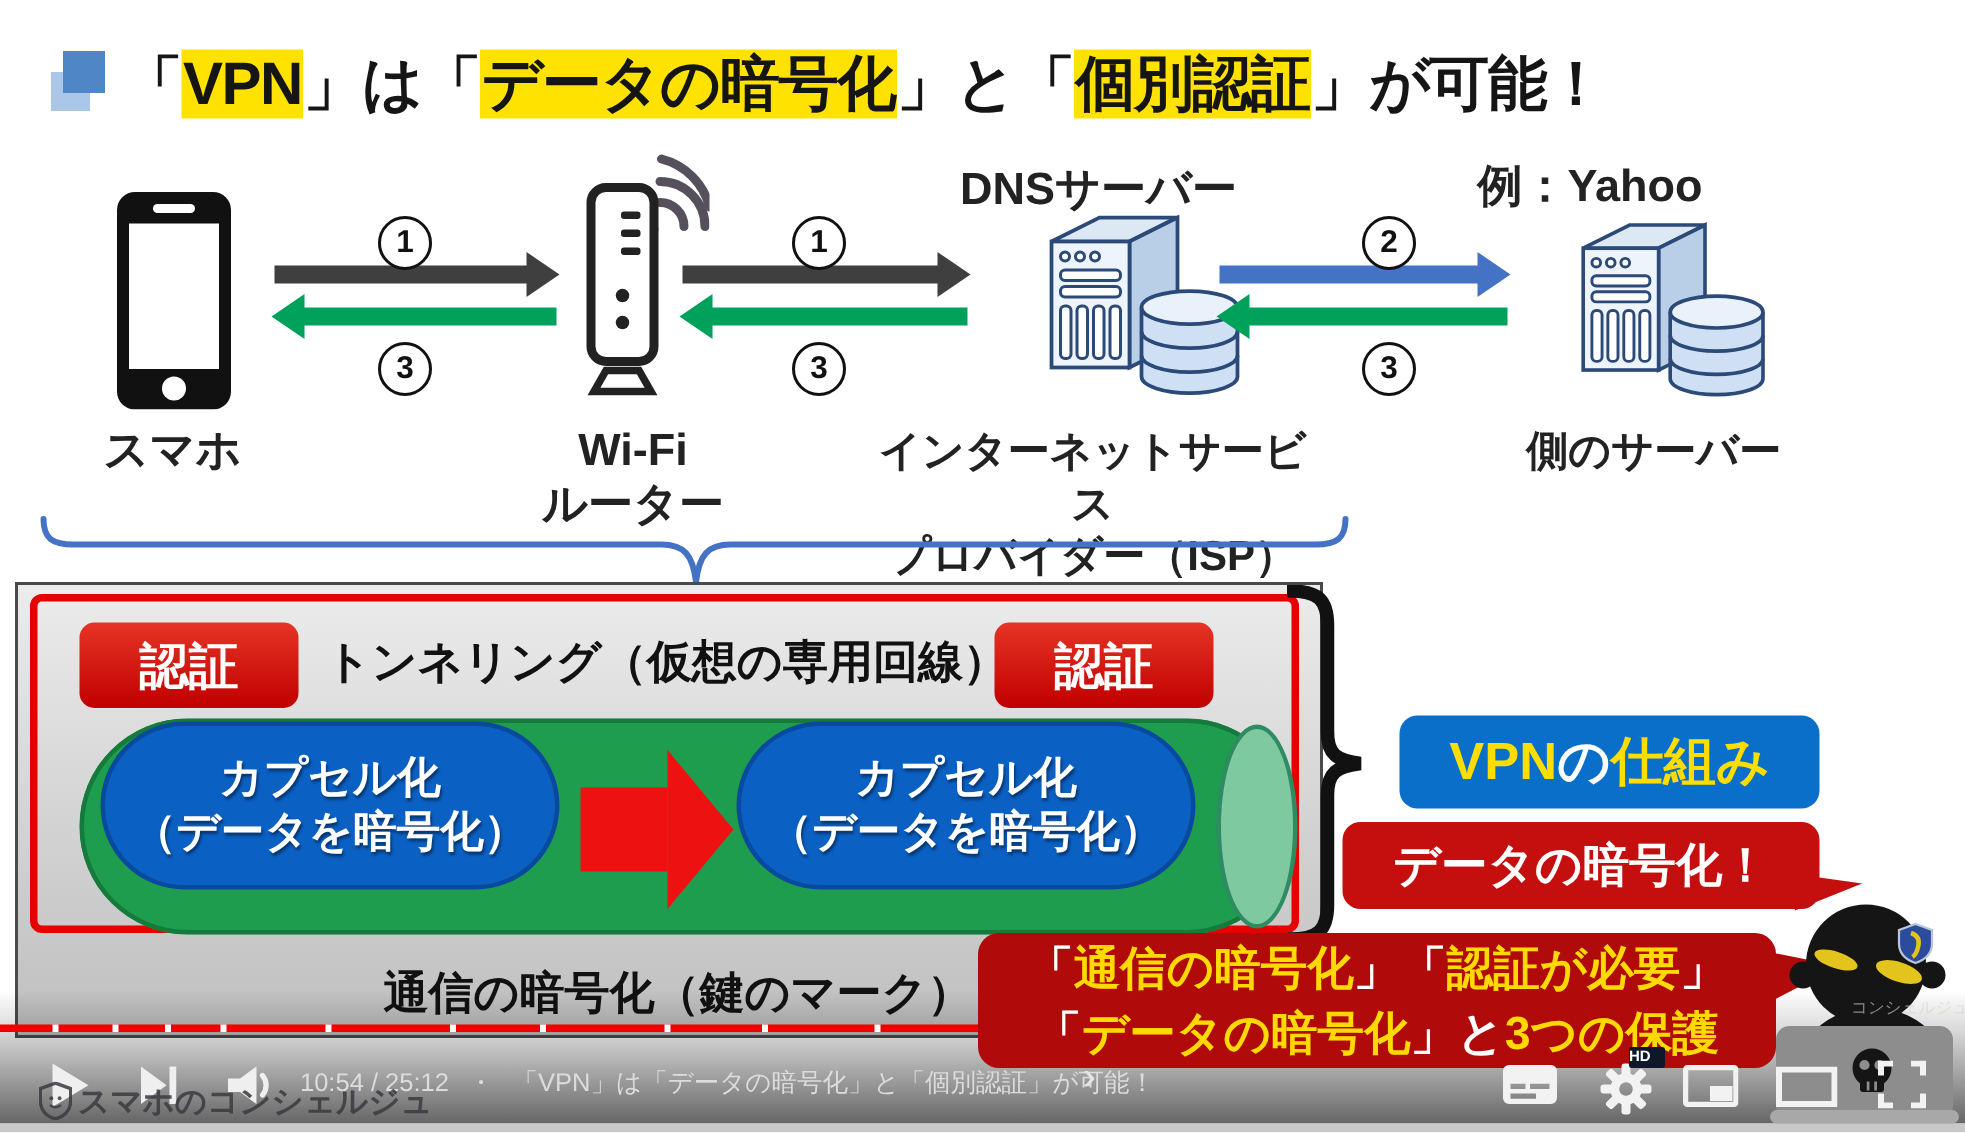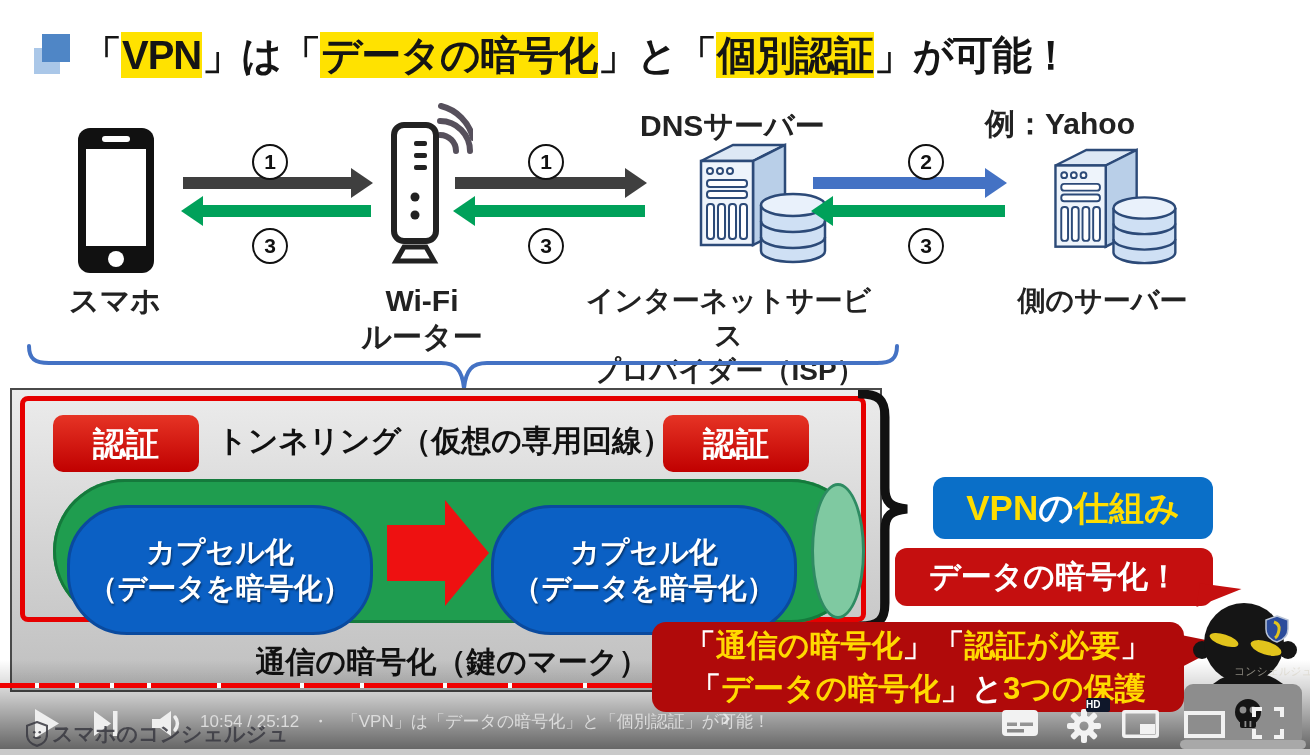--- a/index.html
+++ b/index.html
@@ -29,21 +29,21 @@
               background:linear-gradient(180deg,#ececec 0%,#d2d2d2 55%,#bfbfbf 100%);}
   .red-frame{left:8px;top:6px;width:836px;height:216px;border:5px solid #e60000;border-radius:8px;}
   .auth-box{top:14px;width:146px;height:57px;border-radius:10px;
             background:linear-gradient(180deg,#e63425,#c00000);
             color:#fff;font-size:33px;font-weight:800;text-align:center;line-height:57px;}
   .tunnel-title{top:20px;font-size:30px;font-weight:800;color:#111;white-space:nowrap;}
   .tunnel{left:28px;top:78px;width:810px;height:144px;background:#1f9d4f;border-radius:72px;
           box-shadow:inset 0 0 0 3px #157a3c;}
   .tunnel-end{left:786px;top:82px;width:54px;height:136px;border-radius:50%;
               background:#7fc9a1;border:3px solid #2e8b62;box-sizing:border-box;}
-  .capsule{top:104px;width:306px;height:130px;background:#0b60c4;border:3px solid #0a4a9e;border-radius:60px;
+  .capsule{top:80px;width:306px;height:112px;background:#0b60c4;border:3px solid #0a4a9e;border-radius:60px;
            color:#fff;font-weight:800;font-size:29px;text-align:center;line-height:36px;
            display:flex;flex-direction:column;justify-content:center;
            text-shadow:1px 2px 2px rgba(0,0,0,0.45);box-sizing:border-box;}
   .blockarrow-rect{left:362px;top:124px;width:58px;height:56px;background:#ee1111;}
   .blockarrow-tri{left:420px;top:99px;width:0;height:0;border-left:44px solid #ee1111;
                   border-top:53px solid transparent;border-bottom:53px solid transparent;}
   .encrypt-caption{left:140px;top:252px;width:600px;text-align:center;font-size:30px;font-weight:800;color:#111;}
   
   .vpn-box{left:933px;top:477px;width:280px;height:62px;background:#0a6fc8;border-radius:12px;
            text-align:center;font-size:35px;font-weight:800;line-height:62px;letter-spacing:0;}

